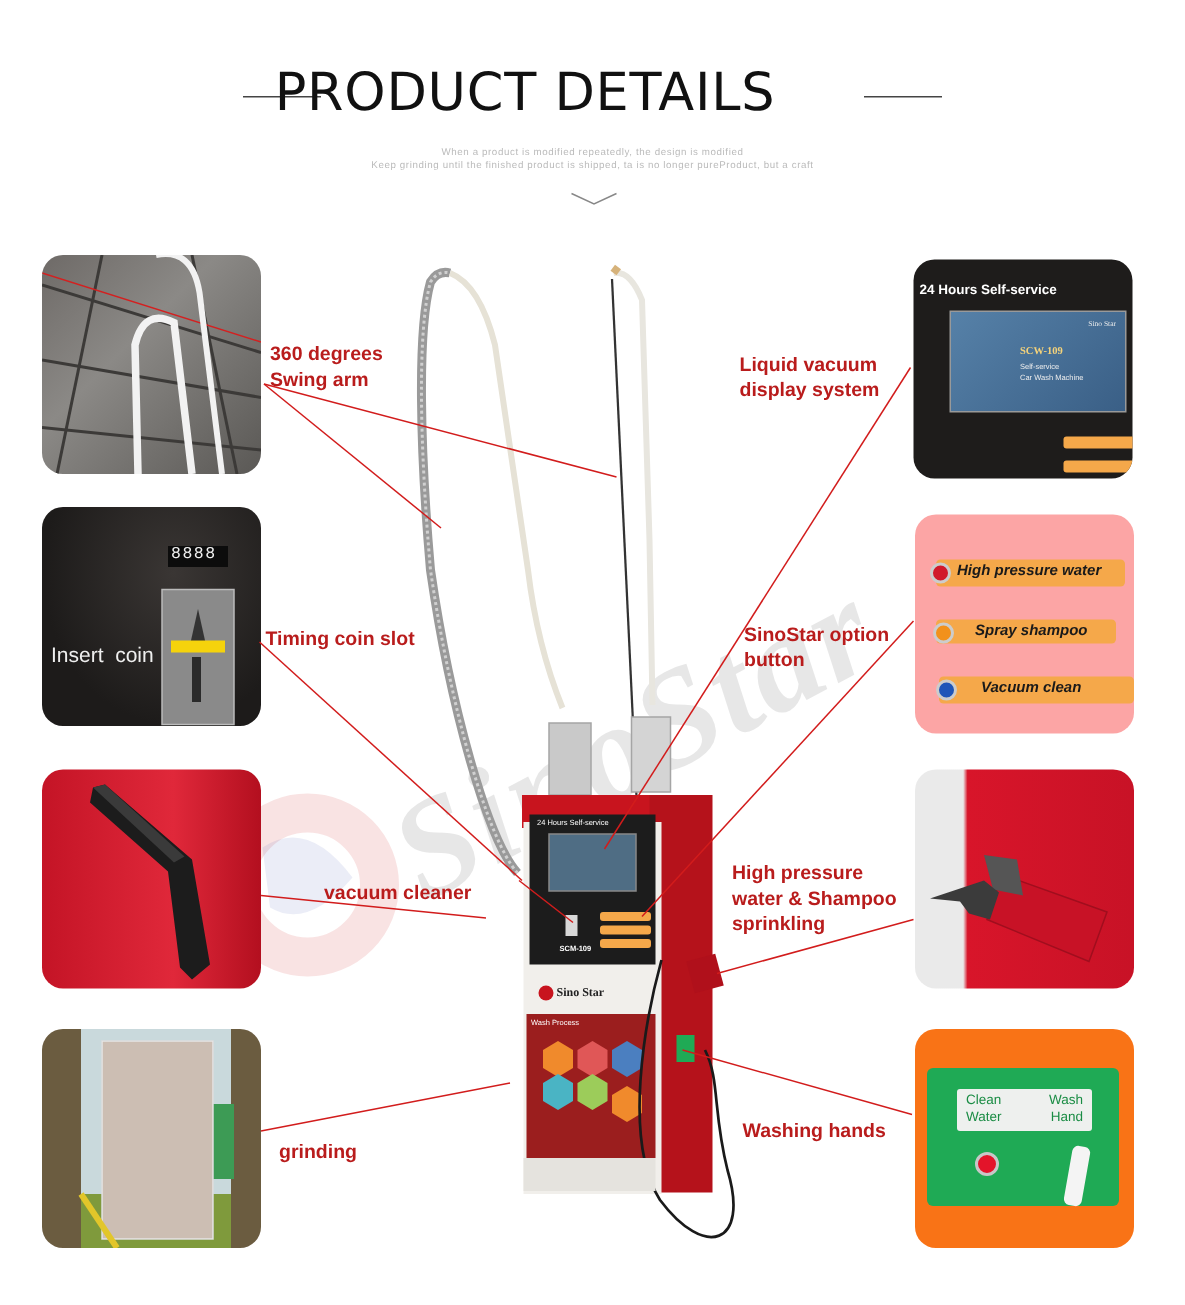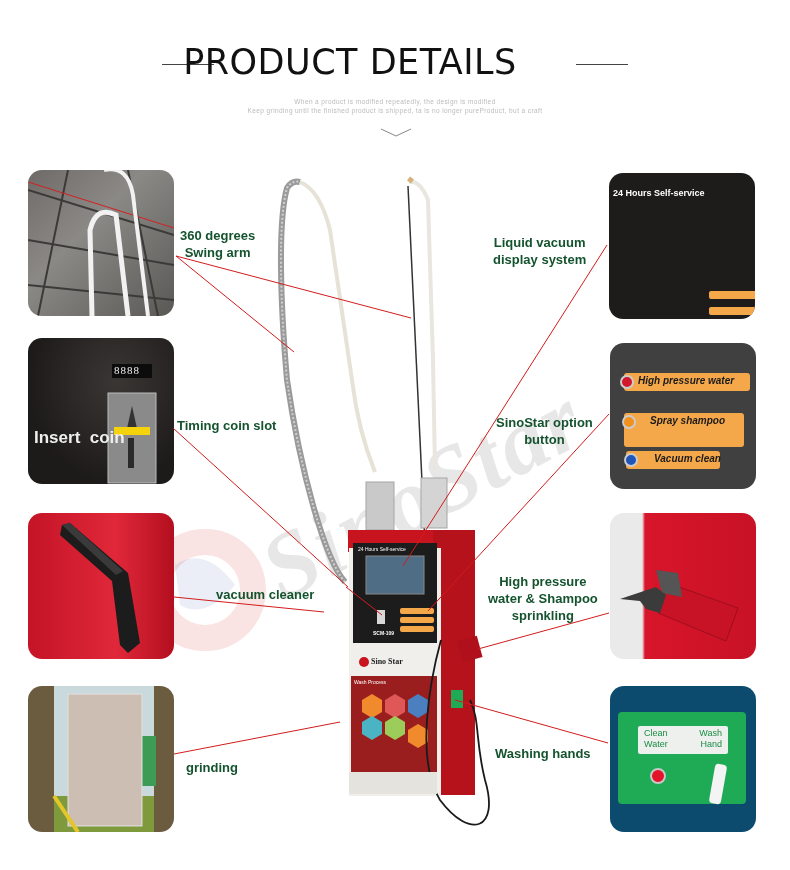--- a/index.html
+++ b/index.html
@@ -13,21 +13,21 @@
   .header-rule { position: absolute; top: 64px; height: 1px; background: #444; width: 52px; }
   .subtitle {
     position: absolute; left: 0; width: 790px; text-align: center; font-size: 6.5px; color: #bbb; letter-spacing: 0.4px;
   }
   .chevron { position: absolute; left: 380px; top: 128px; width: 32px; height: 10px; }
 
   .thumb {
     position: absolute; width: 146px; height: 146px; border-radius: 14px; overflow: hidden;
   }
   .label {
-    position: absolute; font-weight: 700; font-size: 13px; line-height: 17px; color: #14532d; text-align: center;
+    position: absolute; font-weight: 700; font-size: 13px; line-height: 17px; color: #b91c1c;
   }
 
   .watermark {
     position: absolute; font-family: "Liberation Serif", serif; font-style: italic; font-weight: 700;
     font-size: 92px; color: rgba(160,160,160,0.25); transform: rotate(-28deg); left: 248px; top: 440px; letter-spacing: 2px;
   }
   svg.overlay { position: absolute; left: 0; top: 0; pointer-events: none; }
 </style>
 </head>
 <body>
@@ -116,22 +116,22 @@
 </div>
 
 <div class="thumb" style="left:28px;top:338px;background:radial-gradient(ellipse at 60% 30%,#3a3634 0%,#1d1b1a 70%);">
   <svg width="146" height="146">
     <rect x="84" y="26" width="40" height="14" fill="#0c0c0c"></rect>
     <rect x="80" y="55" width="48" height="90" fill="#8a8a8a" stroke="#bbb"></rect>
     <polygon points="98,95 104,68 110,95" fill="#333"></polygon>
     <rect x="86" y="89" width="36" height="8" fill="#f5d30c"></rect>
     <rect x="100" y="100" width="6" height="30" fill="#2a2a2a"></rect>
   </svg>
-  <div style="position:absolute;left:86px;top:26px;font-family:Liberation Serif, serif;font-size:11px;color:#f0f0f0;letter-spacing:1px;">8888</div>
-  <div style="position:absolute;left:6px;top:90px;font-size:17px;color:#eee;font-weight:700;white-space:pre;">Insert  coin</div>
+  <div style="position:absolute;left:86px;top:26px;font-family:Liberation Mono, monospace;font-size:11px;color:#f0f0f0;letter-spacing:1px;">8888</div>
+  <div style="position:absolute;left:6px;top:90px;font-size:14px;color:#eee;font-weight:400;white-space:pre;">Insert  coin</div>
 </div>
 <div class="label" style="left:177px;top:417px;">Timing coin slot</div>
 
 <div class="thumb" style="left:28px;top:513px;background:linear-gradient(90deg,#c41426 0%,#e0283a 60%,#b30f1f 100%);">
   <svg width="146" height="146">
     <polygon points="34,12 42,10 100,60 112,130 100,140 92,132 84,68 32,22" fill="#1c1c1c"></polygon>
     <polygon points="34,12 42,10 95,58 88,62" fill="#3a3a3a"></polygon>
   </svg>
 </div>
 <div class="label" style="left:184px;top:586px;margin-left:32px;">vacuum cleaner</div>
@@ -143,38 +143,44 @@
     <rect x="112" y="50" width="16" height="50" fill="#3d9b55"></rect>
     <rect x="40" y="8" width="74" height="132" fill="#bba99a" stroke="#ddd"></rect>
     <rect x="40" y="8" width="74" height="132" fill="rgba(255,255,255,0.25)"></rect>
     <polyline points="26,110 50,146" stroke="#e2c62a" stroke-width="4"></polyline>
   </svg>
 </div>
 <div class="label" style="left:186px;top:759px;">grinding</div>
 
 <div class="thumb" style="left:609px;top:173px;background:#1e1c1b;">
   <div style="position:absolute;left:4px;top:15px;font-size:9px;color:#fff;font-weight:700;">24 Hours Self-service</div>
+  <div style="position:absolute;left:24px;top:34px;width:118px;height:68px;background:linear-gradient(135deg,#5681a8,#3a5f86);border:1px solid #999;">
+    <div style="position:absolute;right:6px;top:6px;font-size:5px;color:#eee;font-family:'Liberation Serif',serif;">Sino Star</div>
+    <div style="position:absolute;left:46px;top:22px;font-size:7px;color:#f4d27a;font-family:'Liberation Serif',serif;font-weight:700;">SCW-109</div>
+    <div style="position:absolute;left:46px;top:34px;font-size:5px;color:#eee;">Self-service</div>
+    <div style="position:absolute;left:46px;top:41px;font-size:5px;color:#eee;">Car Wash Machine</div>
+  </div>
   <div style="position:absolute;left:100px;top:118px;width:50px;height:8px;background:#f5a84a;border-radius:2px;"></div>
   <div style="position:absolute;left:100px;top:134px;width:50px;height:8px;background:#f5a84a;border-radius:2px;"></div>
 </div>
 <div class="label" style="left:493px;top:234px;">
   <div>Liquid vacuum</div>
   <div>display system</div>
 </div>
 
-<div class="thumb" style="left:610px;top:343px;background:#404040;">
+<div class="thumb" style="left:610px;top:343px;background:#fca5a5;">
   <div style="position:absolute;left:14px;top:30px;width:126px;height:18px;background:#f5a84a;border-radius:3px;">
     <span style="position:absolute;left:-4px;top:2px;width:14px;height:14px;border-radius:50%;background:#d1192b;border:2px solid #ccc;"></span>
     <span style="position:absolute;left:14px;top:2px;font-size:10px;font-weight:700;font-style:italic;color:#1a1a1a;white-space:nowrap;">High pressure water</span>
   </div>
-  <div style="position:absolute;left:14px;top:70px;width:120px;height:34px;background:#f5a84a;border-radius:3px;">
+  <div style="position:absolute;left:14px;top:70px;width:120px;height:16px;background:#f5a84a;border-radius:3px;">
     <span style="position:absolute;left:-2px;top:2px;width:14px;height:14px;border-radius:50%;background:#f2911b;border:2px solid #ccc;"></span>
     <span style="position:absolute;left:26px;top:2px;font-size:10px;font-weight:700;font-style:italic;color:#1a1a1a;white-space:nowrap;">Spray shampoo</span>
   </div>
-  <div style="position:absolute;left:16px;top:108px;width:94px;height:18px;background:#f5a84a;border-radius:3px;">
+  <div style="position:absolute;left:16px;top:108px;width:130px;height:18px;background:#f5a84a;border-radius:3px;">
     <span style="position:absolute;left:-2px;top:2px;width:14px;height:14px;border-radius:50%;background:#1f55b8;border:2px solid #ccc;"></span>
     <span style="position:absolute;left:28px;top:2px;font-size:10px;font-weight:700;font-style:italic;color:#1a1a1a;white-space:nowrap;">Vacuum clean</span>
   </div>
 </div>
 <div class="label" style="left:496px;top:414px;">
   <div>SinoStar option</div>
   <div>button</div>
 </div>
 
 <div class="thumb" style="left:610px;top:513px;background:linear-gradient(90deg,#eaeaea 0%,#eaeaea 22%,#d8152a 24%,#c81226 100%);">
@@ -183,21 +189,21 @@
     <polygon points="46,57 68,60 72,84 52,80" fill="#555"></polygon>
     <path d="M10,86 L46,74 L56,82 L50,100 L36,96 L30,88 Z" fill="#3b3b3b"></path>
   </svg>
 </div>
 <div class="label" style="left:488px;top:573px;">
   <div>High pressure</div>
   <div>water &amp; Shampoo</div>
   <div>sprinkling</div>
 </div>
 
-<div class="thumb" style="left:610px;top:686px;background:#0c4a6e;">
+<div class="thumb" style="left:610px;top:686px;background:#f97316;">
   <div style="position:absolute;left:8px;top:26px;width:128px;height:92px;background:#1faa55;border-radius:4px;">
     <div style="position:absolute;left:20px;top:14px;width:90px;height:28px;background:#eef0ee;border-radius:2px;">
       <span style="position:absolute;left:6px;top:2px;font-size:9px;color:#1a8c44;">Clean</span>
       <span style="position:absolute;left:6px;top:13px;font-size:9px;color:#1a8c44;">Water</span>
       <span style="position:absolute;right:6px;top:2px;font-size:9px;color:#1a8c44;text-align:right;">Wash</span>
       <span style="position:absolute;right:6px;top:13px;font-size:9px;color:#1a8c44;">Hand</span>
     </div>
     <div style="position:absolute;left:32px;top:56px;width:16px;height:16px;border-radius:50%;background:#e3142a;border:2px solid #c7c7c7;"></div>
     <div style="position:absolute;left:94px;top:52px;width:12px;height:40px;background:#f4f4f4;border-radius:4px;transform:rotate(10deg);"></div>
   </div>

